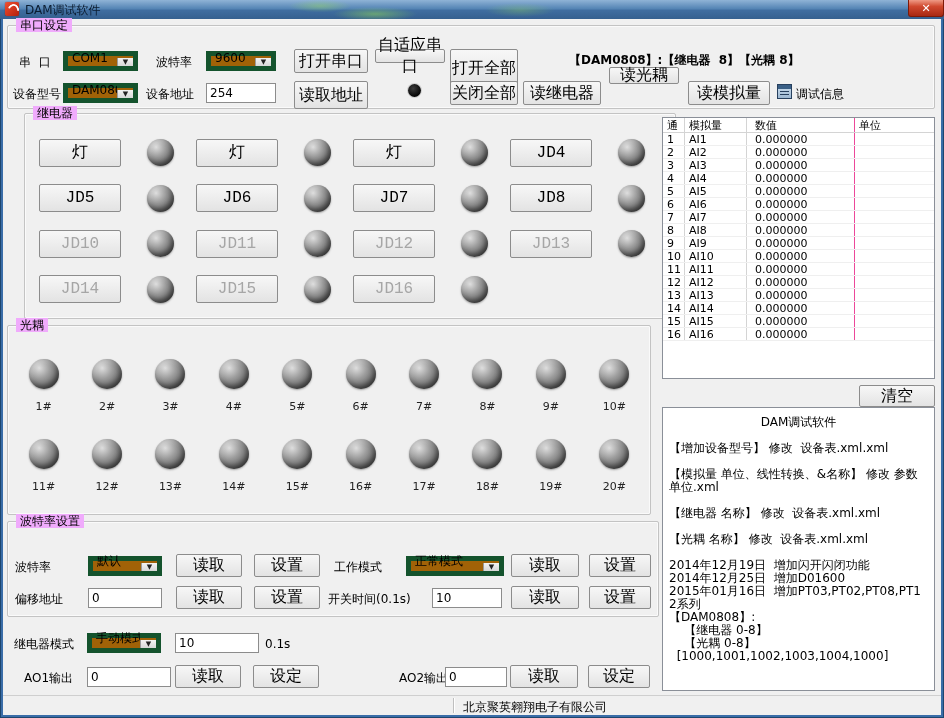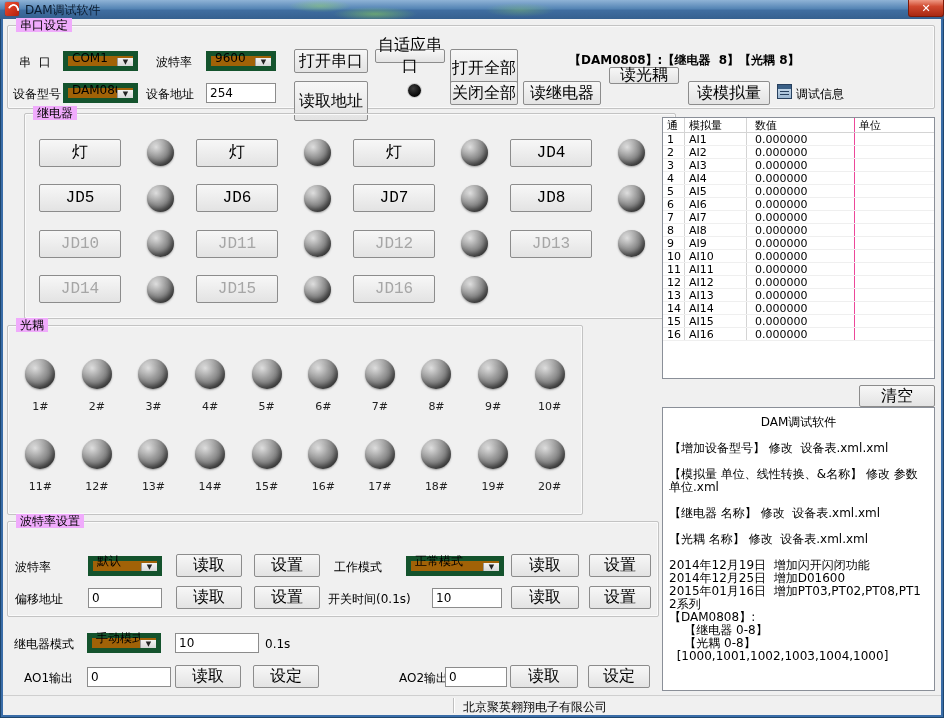--- a/index.html
+++ b/index.html
@@ -120,21 +120,21 @@
 
       <span class="label" style="left:5px;top:61px;">设备型号</span>
       <div class="combo pa" style="left:55px;top:57px;width:75px;height:20px;">
         <span class="txt">DAM0808</span>
         <span class="dd">▼</span>
       </div>
 
       <span class="label" style="left:138px;top:61px;">设备地址</span>
       <input class="input pa" style="left: 198px; top: 57px; width: 70px; height: 20px;" value="254">
 
-      <button class="btn pa" style="left:286px;top:55px;width:74px;height:40px;">读取地址</button>
+      <button class="btn pa" style="left:286px;top:55px;width:74px;height:28px;">读取地址</button>
       <span class="dot" style="left:400px;top:58px;"></span>
       <button class="btn pa" style="left:442px;top:55px;width:68px;height:24px;">关闭全部</button>
       <button class="btn pa" style="left:515px;top:55px;width:78px;height:24px;">读继电器</button>
       <button class="btn pa" style="left:601px;top:41px;width:70px;height:17px;">读光耦</button>
       <button class="btn pa" style="left:680px;top:55px;width:82px;height:24px;">读模拟量</button>
 
       <span class="debug-icon" style="left:769px;top:58px;"></span>
       <span class="label" style="left:788px;top:61px;">调试信息</span>
     </div>
 
@@ -213,21 +213,21 @@
             <span class="led relay-led"></span>
           </div>
 
           <div class="relay-cell">
             <button class="btn relay-btn disabled">JD16</button>
             <span class="led relay-led"></span>
           </div>
         </div>
     </div>
 
-    <div class="group" style="left:4px;top:306px;width:576px;height:190px;">
+    <div class="group" style="left:4px;top:306px;width:644px;height:190px;">
       <span class="group-title">光耦</span>
       <div class="opto-grid">
 
           <div class="opto-cell">
             <span class="led opto-led"></span>
             <span class="opto-label">1#</span>
           </div>
 
           <div class="opto-cell">
             <span class="led opto-led"></span>

